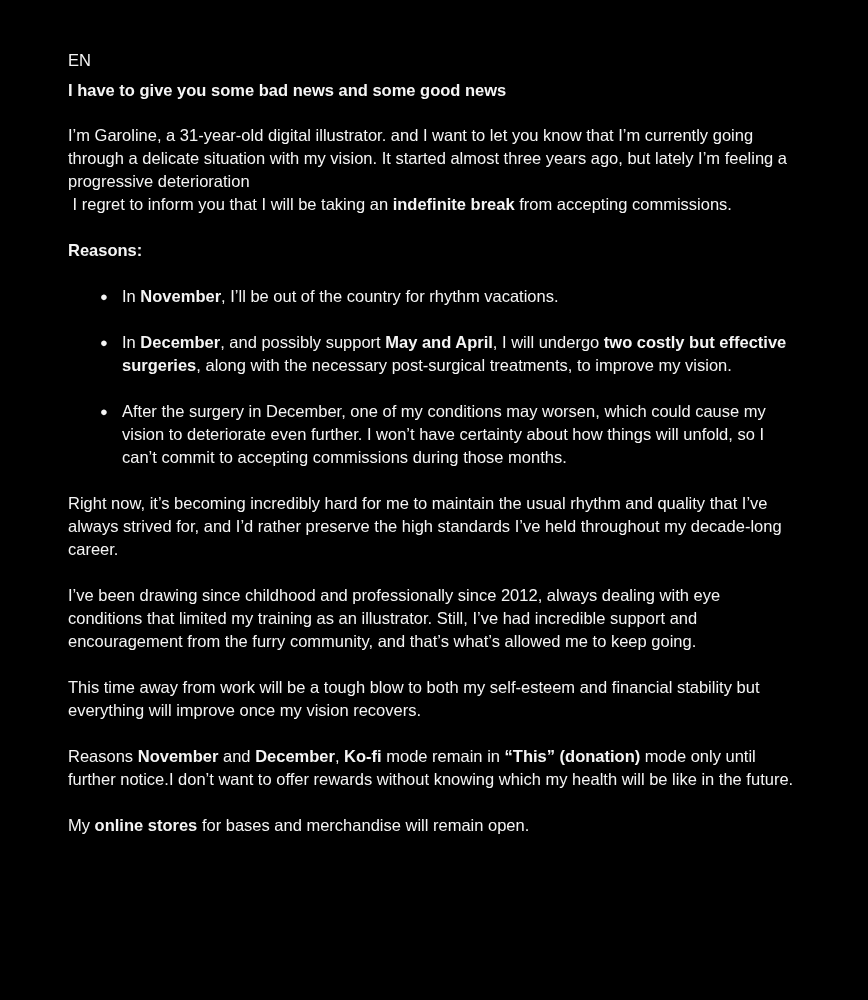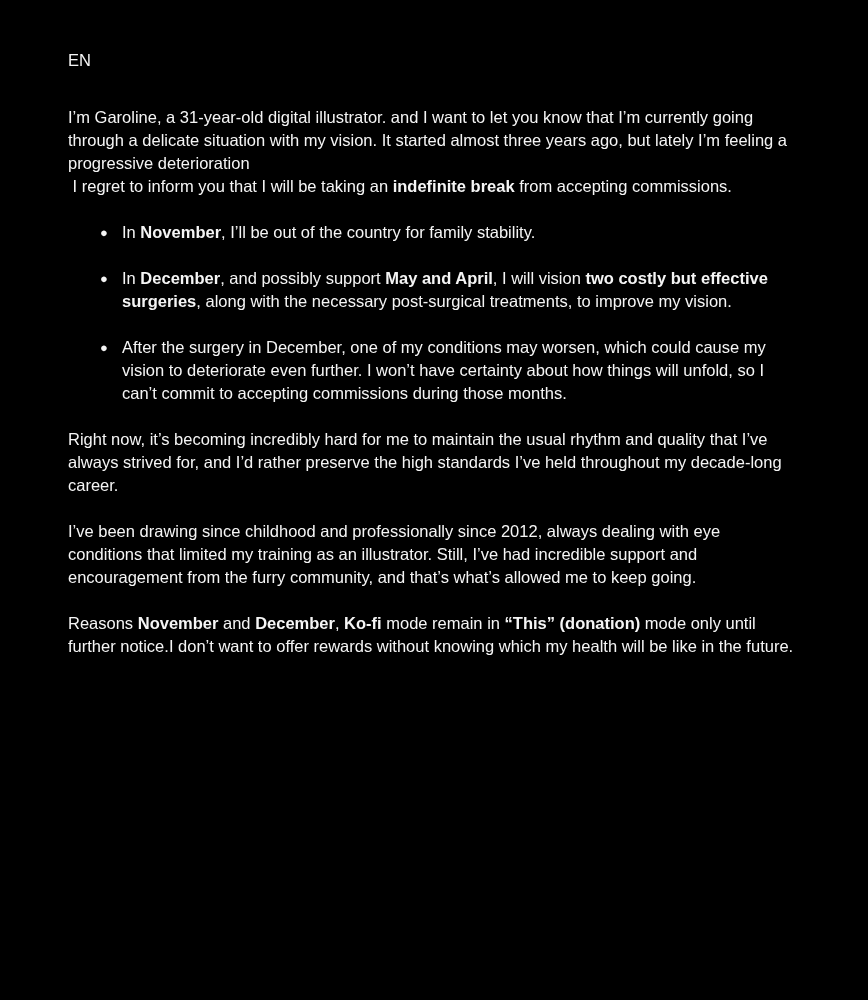--- a/index.html
+++ b/index.html
@@ -11,21 +11,21 @@
     font-family: "Liberation Sans", "DejaVu Sans", sans-serif;
     color: #f5f5f5;
     font-size: 16.5px;
     line-height: 23px;
   }
   .page {
     padding: 49px 70px 60px 68px;
   }
   p, .bullet { margin: 0 0 23px 0; }
   .bold, .b { font-weight: 700; }
-  .lang { margin-bottom: 34px; }
+  .lang { margin-bottom: 7px; }
   .title { margin-bottom: 22px; }
   .bullet {
     display: flex;
     padding-left: 32px;
   }
   .bullet .marker {
     flex: 0 0 auto;
     width: 22px;
     font-size: 13px;
     line-height: 23px;
@@ -33,41 +33,45 @@
   .bullet .btext { flex: 1 1 auto; }
   .gap-top { margin-top: 16px; }
 </style>
 </head>
 <body>
 
 <div class="page">
 
   <p class="lang">EN</p>
 
+  <p class="title bold">I have to give you some bad news and some good news</p>
 
   <p><span>I’m Garoline, a 31-year-old digital illustrator. and I want to let you know that I’m currently going through a delicate situation with my vision. It started almost three years ago, but lately I’m feeling a progressive deterioration</span><br><span>&nbsp;I regret to inform you that I will be taking an </span><span class="b">indefinite break</span><span> from accepting commissions.</span></p>
 
+  <p class="bold">Reasons:</p>
 
   <div class="bullet">
     <span class="marker">●</span>
-    <span class="btext"><span>In </span><span class="b">November</span><span>, I’ll be out of the country for family stability.</span></span>
+    <span class="btext"><span>In </span><span class="b">November</span><span>, I’ll be out of the country for rhythm vacations.</span></span>
   </div>
 
   <div class="bullet">
     <span class="marker">●</span>
-    <span class="btext"><span>In </span><span class="b">December</span><span>, and possibly support </span><span class="b">May and April</span><span>, I will vision </span><span class="b">two costly but effective surgeries</span><span>, along with the necessary post-surgical treatments, to improve my vision.</span></span>
+    <span class="btext"><span>In </span><span class="b">December</span><span>, and possibly support </span><span class="b">May and April</span><span>, I will undergo </span><span class="b">two costly but effective surgeries</span><span>, along with the necessary post-surgical treatments, to improve my vision.</span></span>
   </div>
 
   <div class="bullet">
     <span class="marker">●</span>
     <span class="btext"><span>After the surgery in December, one of my conditions may worsen, which could cause my vision to deteriorate even further. I won’t have certainty about how things will unfold, so I can’t commit to accepting commissions during those months.</span></span>
   </div>
 
   <p class="gap-top"><span>Right now, it’s becoming incredibly hard for me to maintain the usual rhythm and quality that I’ve always strived for, and I’d rather preserve the high standards I’ve held throughout my decade-long career.</span></p>
 
   <p><span>I’ve been drawing since childhood and professionally since 2012, always dealing with eye conditions that limited my training as an illustrator. Still, I’ve had incredible support and encouragement from the furry community, and that’s what’s allowed me to keep going.</span></p>
 
+  <p><span>This time away from work will be a tough blow to both my self-esteem and financial stability but everything will improve once my vision recovers.</span></p>
 
   <p><span>Reasons </span><span class="b">November</span><span> and </span><span class="b">December</span><span>, </span><span class="b">Ko-fi</span><span> mode remain in </span><span class="b">“This” (donation)</span><span> mode only until further notice.I don’t want to offer rewards without knowing which my health will be like in the future.</span></p>
 
+  <p><span>My </span><span class="b">online stores</span><span> for bases and merchandise will remain open.</span></p>
 
 
 </div>
 
 </body></html>

